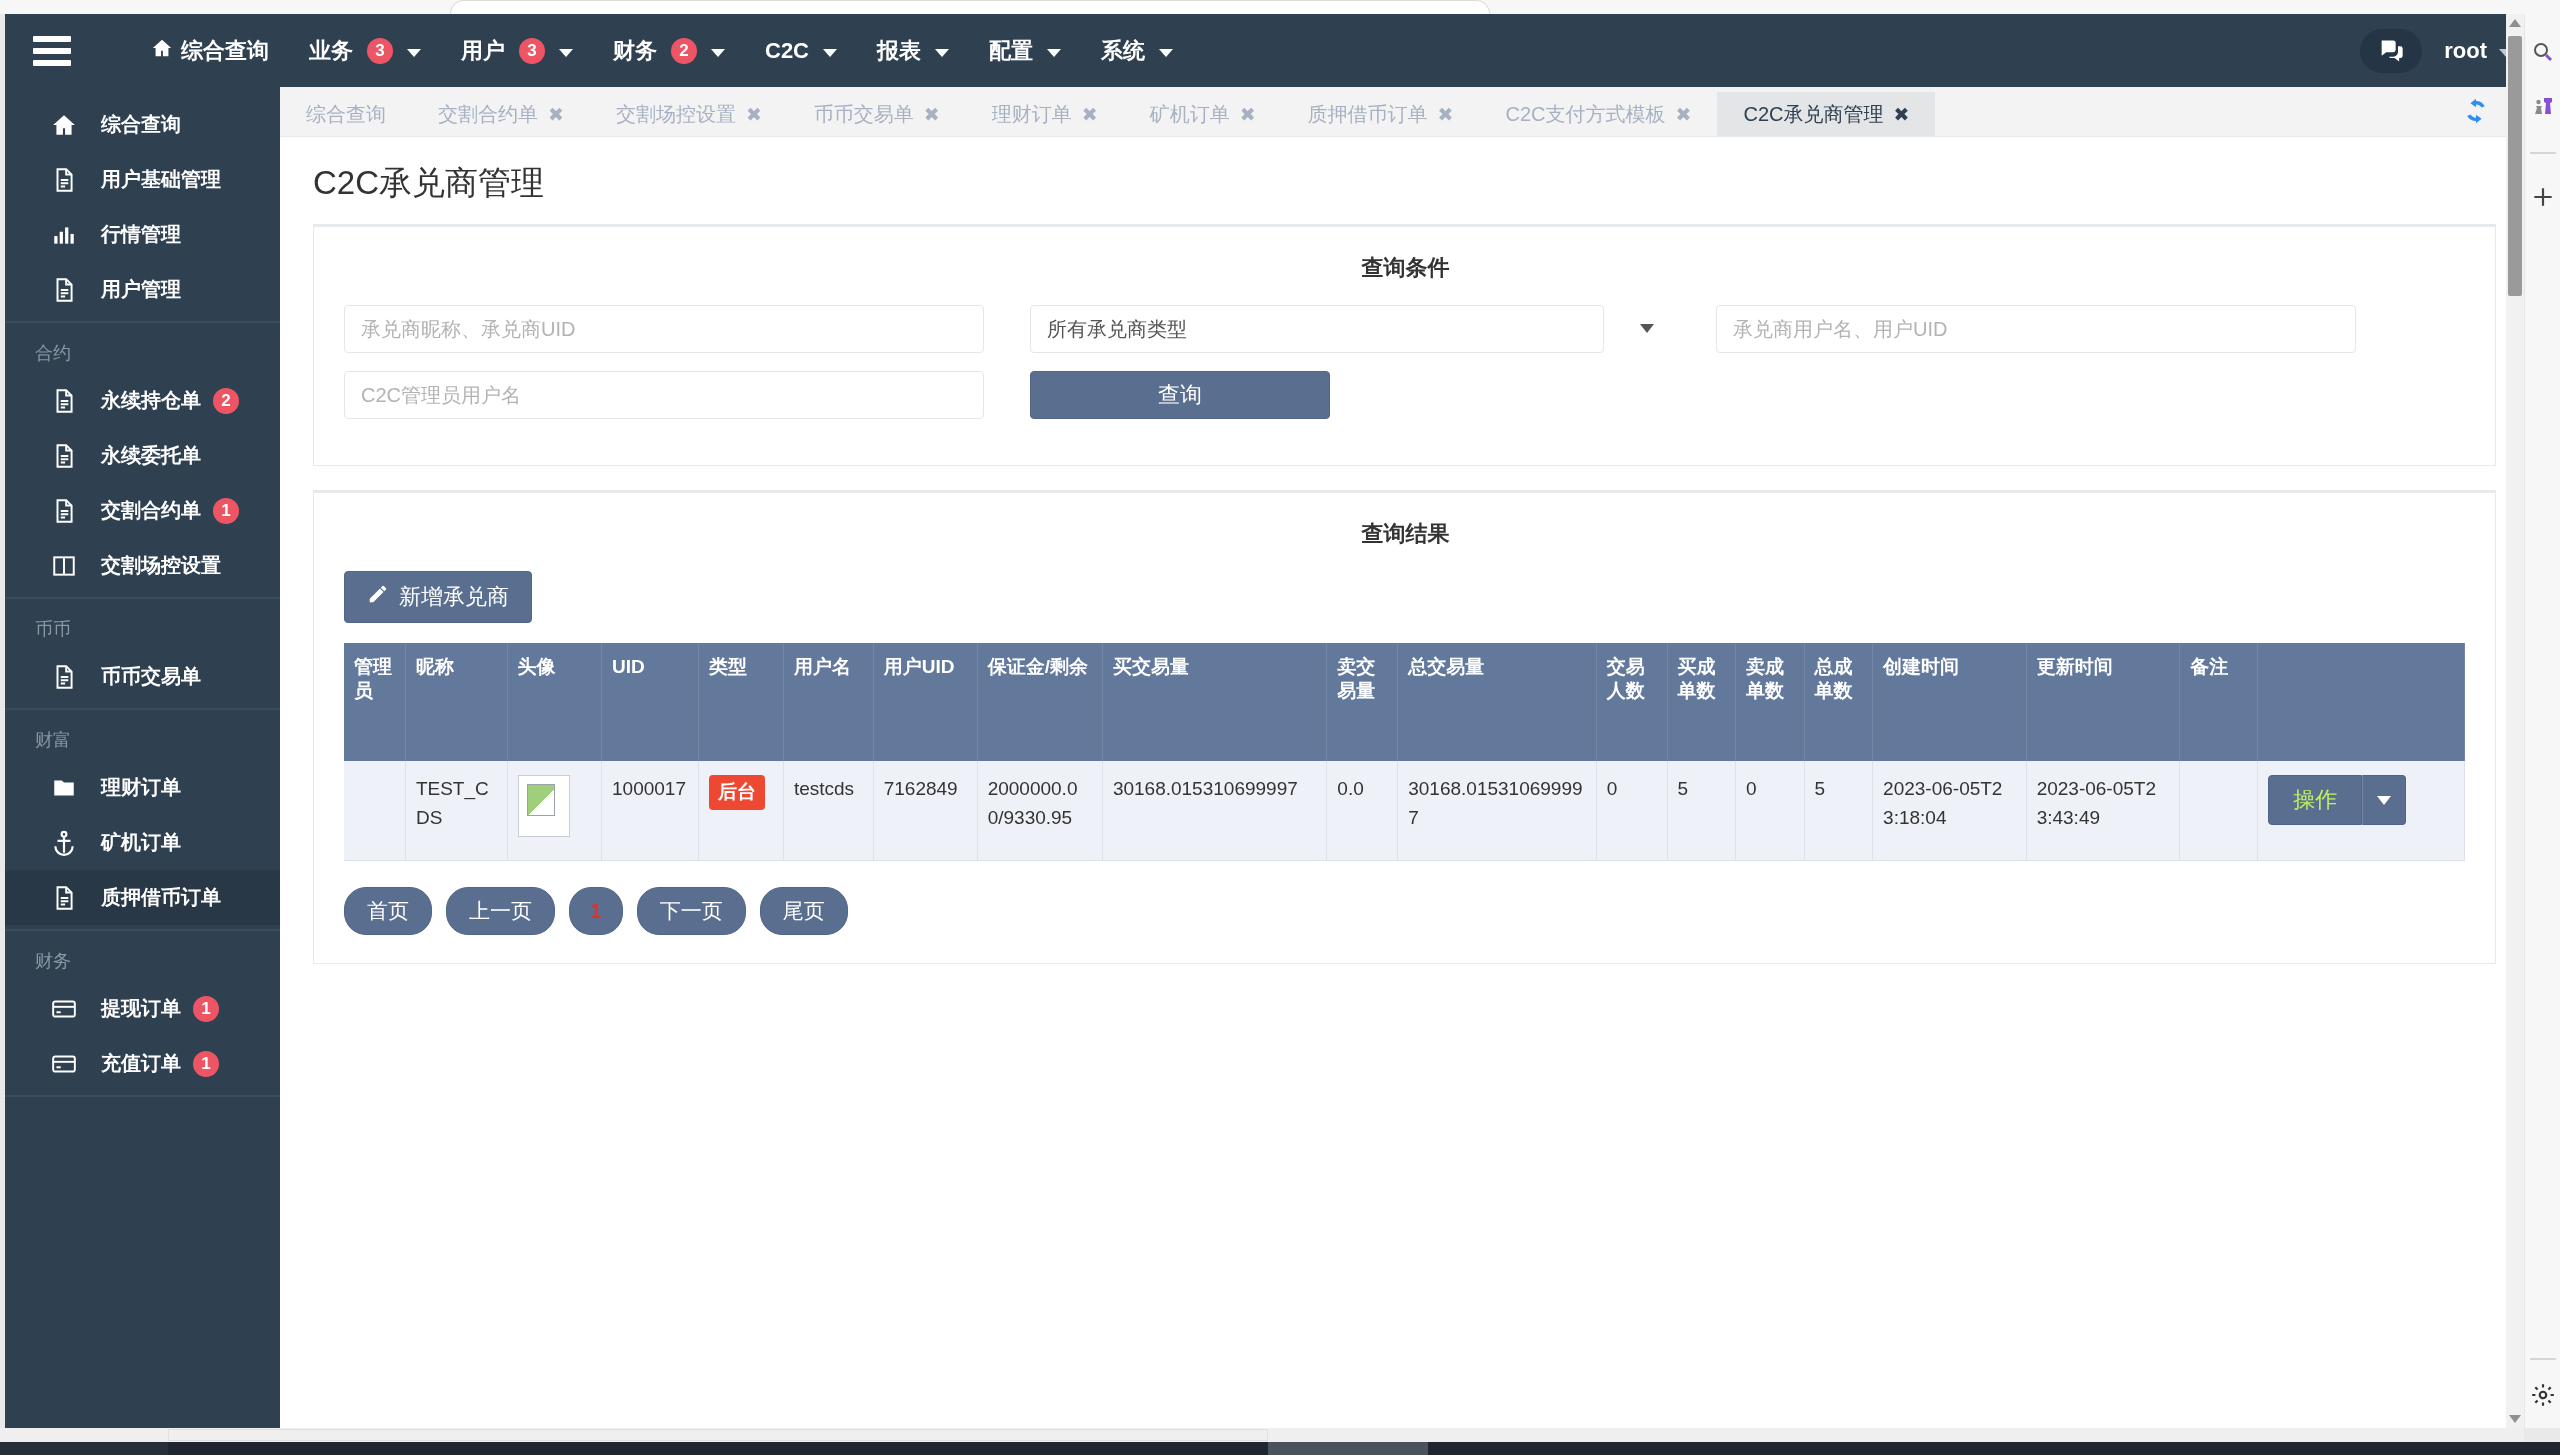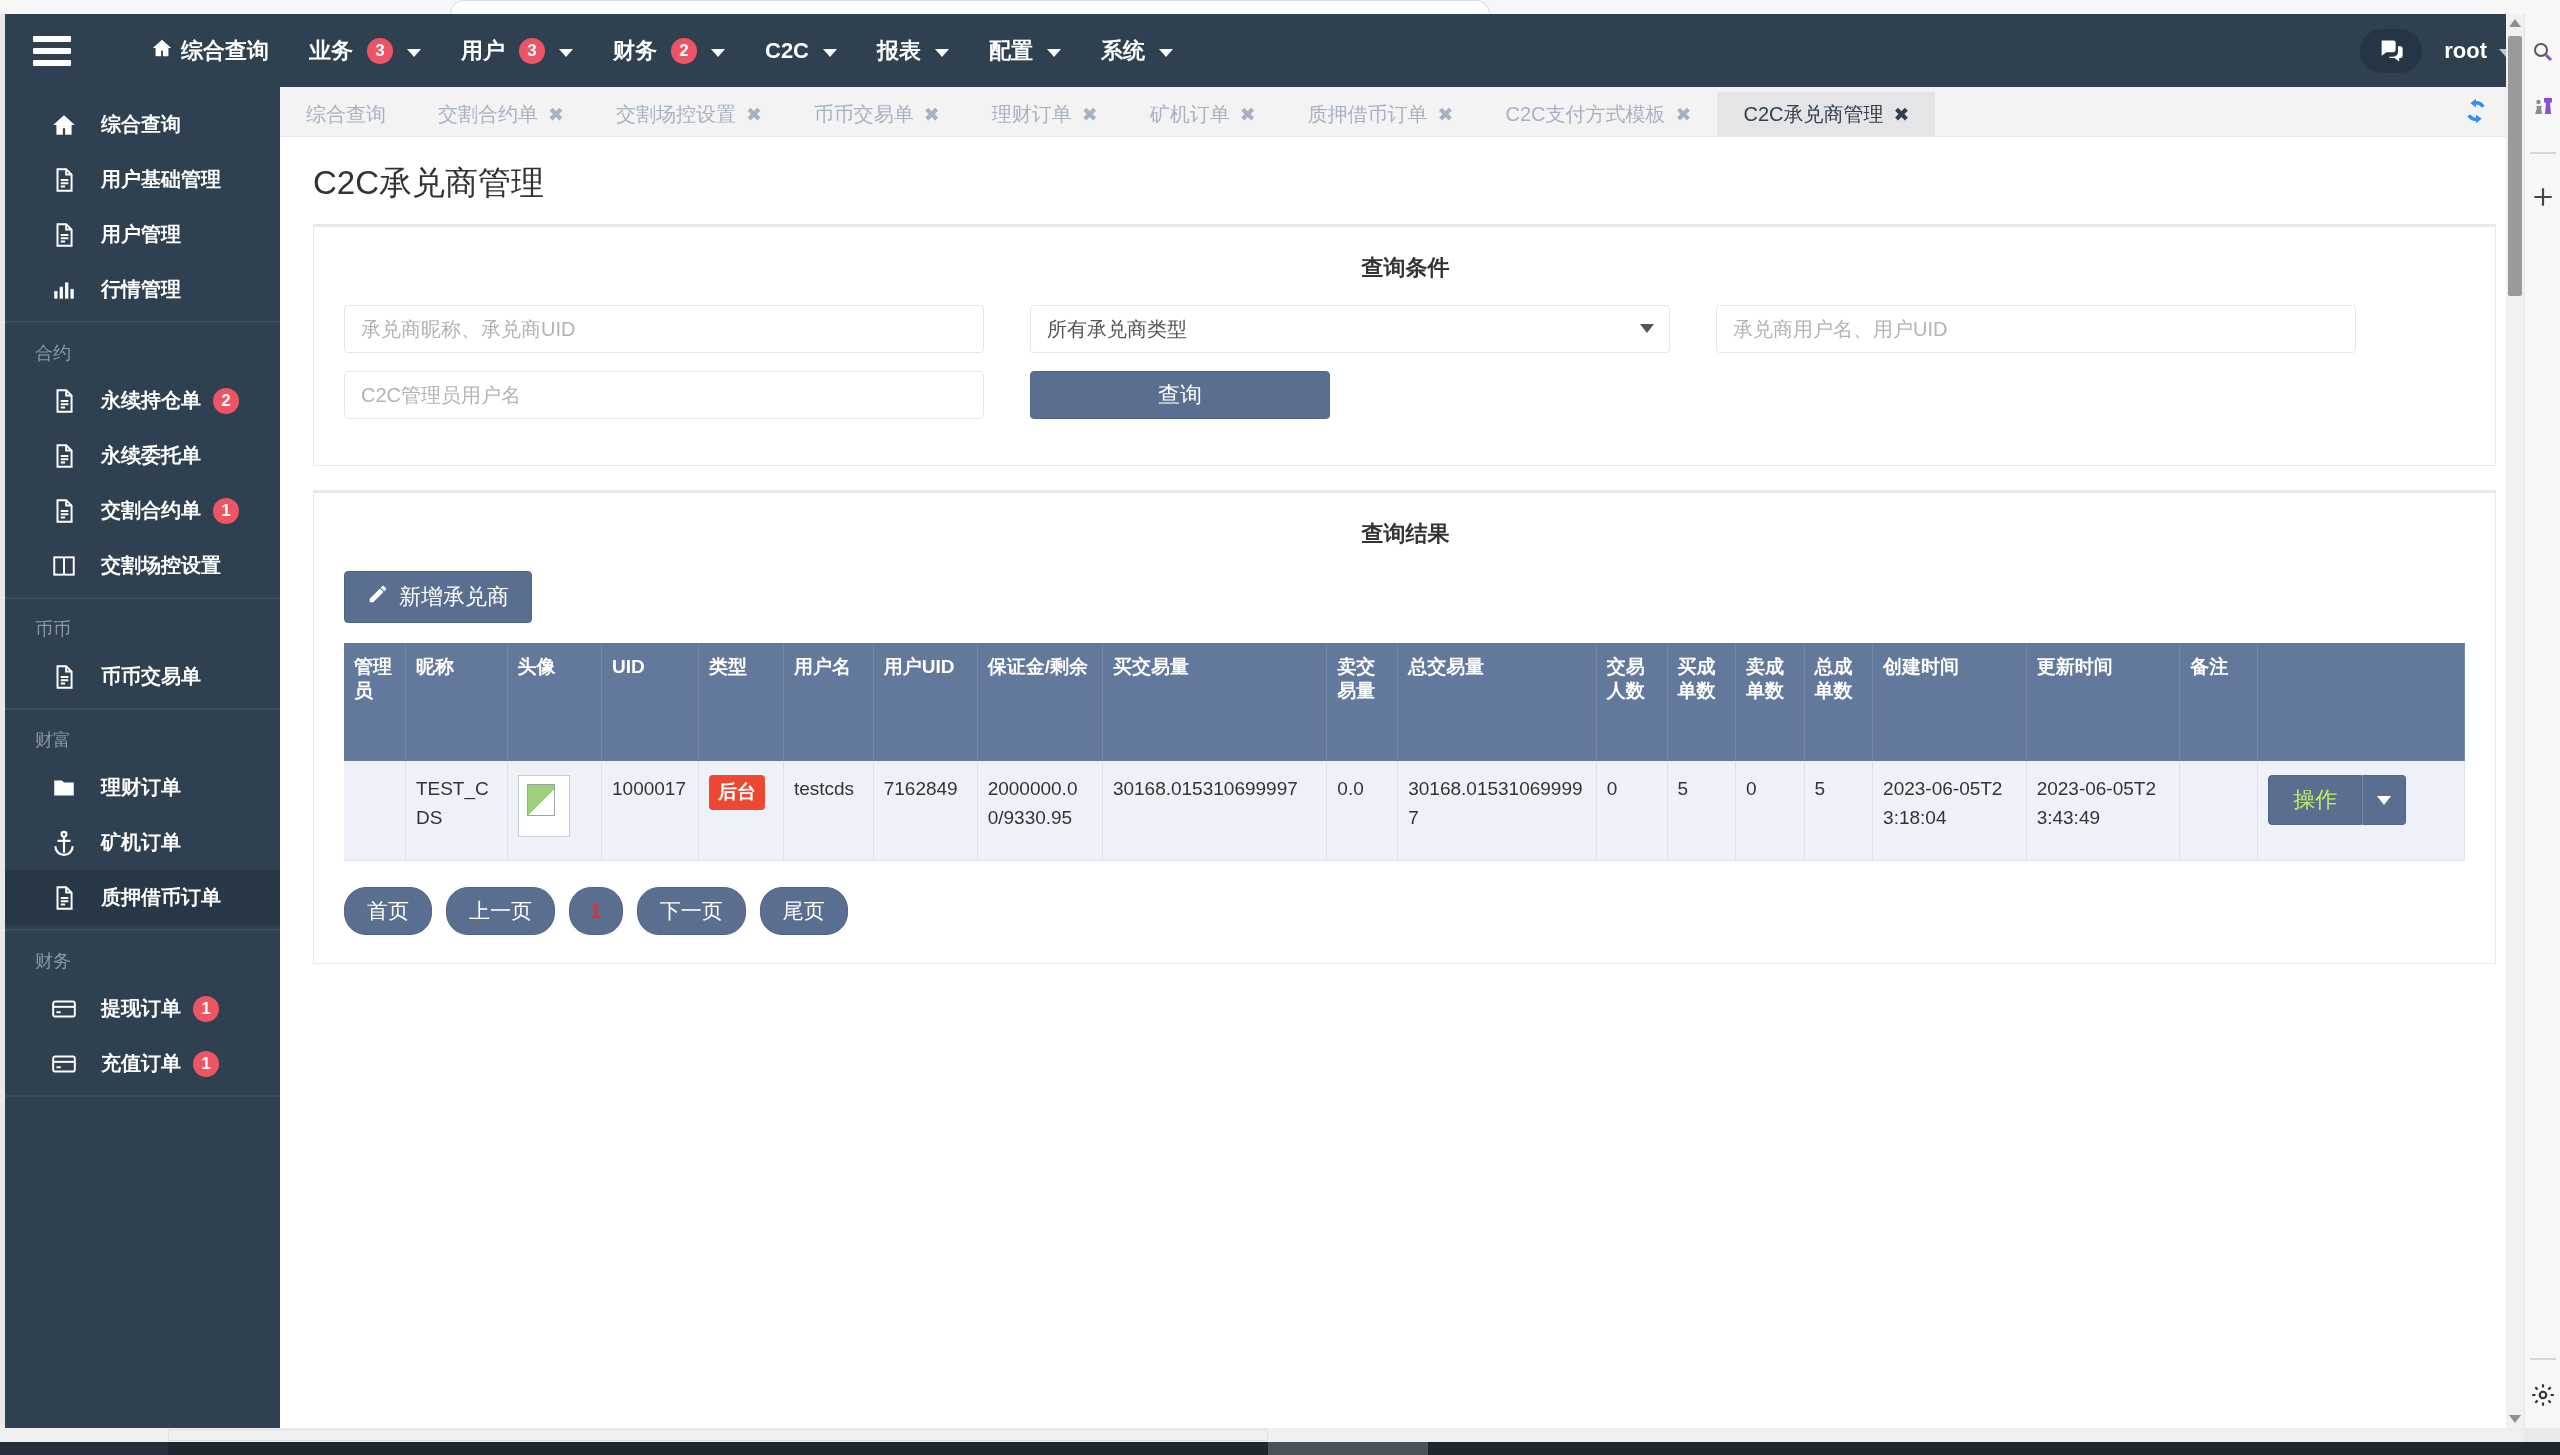--- a/index.html
+++ b/index.html
@@ -157,21 +157,21 @@
   }
   .form-row { display: flex; gap: 46px; margin-bottom: 18px; }
   .form-ctl {
     height: 48px; border: 1px solid #e5e6e7; border-radius: 4px;
     font-size: 20px; color: #555; padding: 0 16px;
     background: #fff; outline: none;
     font-family: "Liberation Sans", "DejaVu Sans", sans-serif;
   }
   .form-ctl::placeholder { color: #b3b3b3; }
   .w-in1 { width: 640px; }
-  .w-sel { width: 640px; appearance: none; -webkit-appearance: none;
+  .w-sel { width: 574px; appearance: none; -webkit-appearance: none;
            background-image: none; padding-right: 28px; }
   .selwrap { position: relative; width: 640px; }
   .selwrap .chev {
     position: absolute; right: 16px; top: 19px;
     width: 0; height: 0;
     border-left: 7px solid transparent; border-right: 7px solid transparent;
     border-top: 9px solid #555; pointer-events: none;
   }
   .btn-primary {
     background: #5a6f8f; color: #fff; border: 1px solid #52648a;
@@ -389,38 +389,38 @@
             <svg viewBox="0 0 24 24" fill="none" stroke="#fff" stroke-width="1.8">
                 <path d="M6 2h8l5 5v15H6z"></path>
                 <path d="M14 2v5h5"></path>
                 <path d="M9 12h7M9 15h7M9 18h4"></path>
               </svg>
           </span>
           <span>用户基础管理</span>
         </div>
         <div class="side-item">
           <span class="ico">
-            <svg viewBox="0 0 24 24" fill="none" stroke="#fff" stroke-width="1.8">
-                <path d="M6 2h8l5 5v15H6z"></path>
-                <path d="M14 2v5h5"></path>
-                <path d="M9 12h7M9 15h7M9 18h4"></path>
-              </svg>
-          </span>
-          <span>用户管理</span>
-        </div>
-        <div class="side-item">
-          <span class="ico">
             <svg viewBox="0 0 24 24" fill="#fff">
                 <rect x="3" y="13" width="3" height="7"></rect>
                 <rect x="8" y="9" width="3" height="11"></rect>
                 <rect x="13" y="5" width="3" height="15"></rect>
                 <rect x="18" y="11" width="3" height="9"></rect>
               </svg>
           </span>
           <span>行情管理</span>
+        </div>
+        <div class="side-item">
+          <span class="ico">
+            <svg viewBox="0 0 24 24" fill="none" stroke="#fff" stroke-width="1.8">
+                <path d="M6 2h8l5 5v15H6z"></path>
+                <path d="M14 2v5h5"></path>
+                <path d="M9 12h7M9 15h7M9 18h4"></path>
+              </svg>
+          </span>
+          <span>用户管理</span>
         </div>
       </div>
 
       <div class="side-group">
         <div class="side-head">合约</div>
         <div class="side-item">
           <span class="ico">
             <svg viewBox="0 0 24 24" fill="none" stroke="#fff" stroke-width="1.8">
                 <path d="M6 2h8l5 5v15H6z"></path>
                 <path d="M14 2v5h5"></path>

